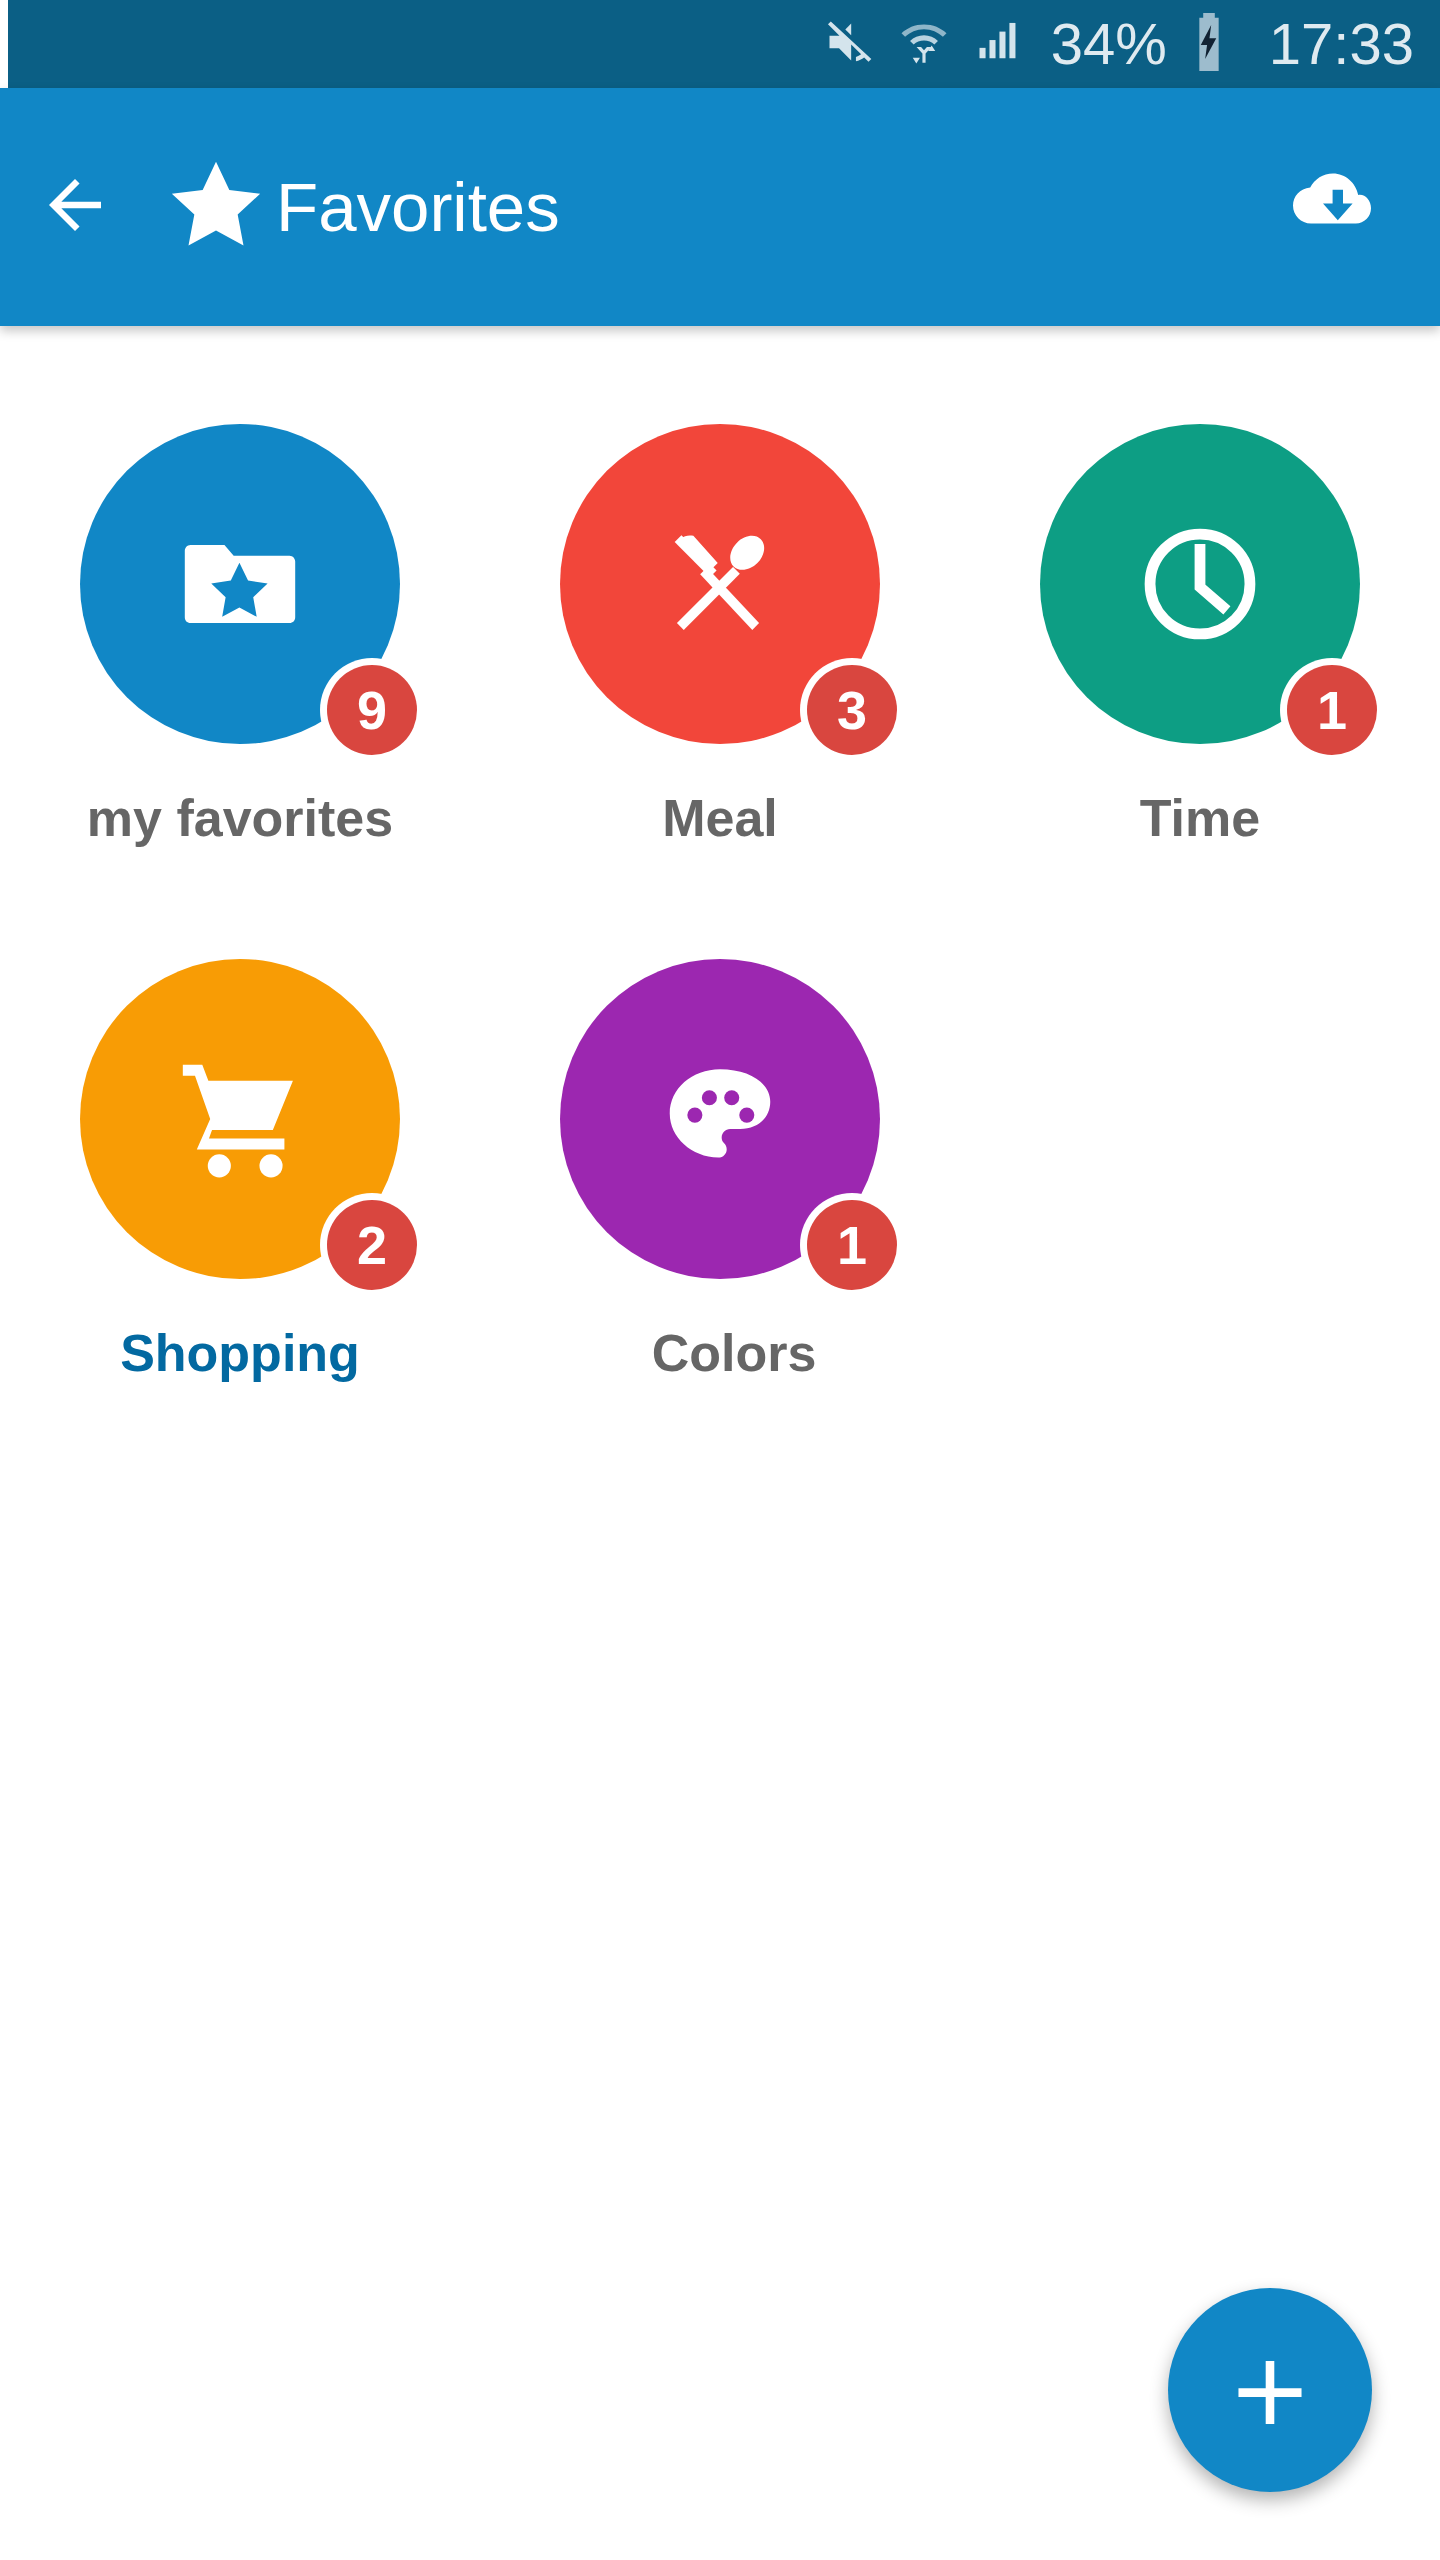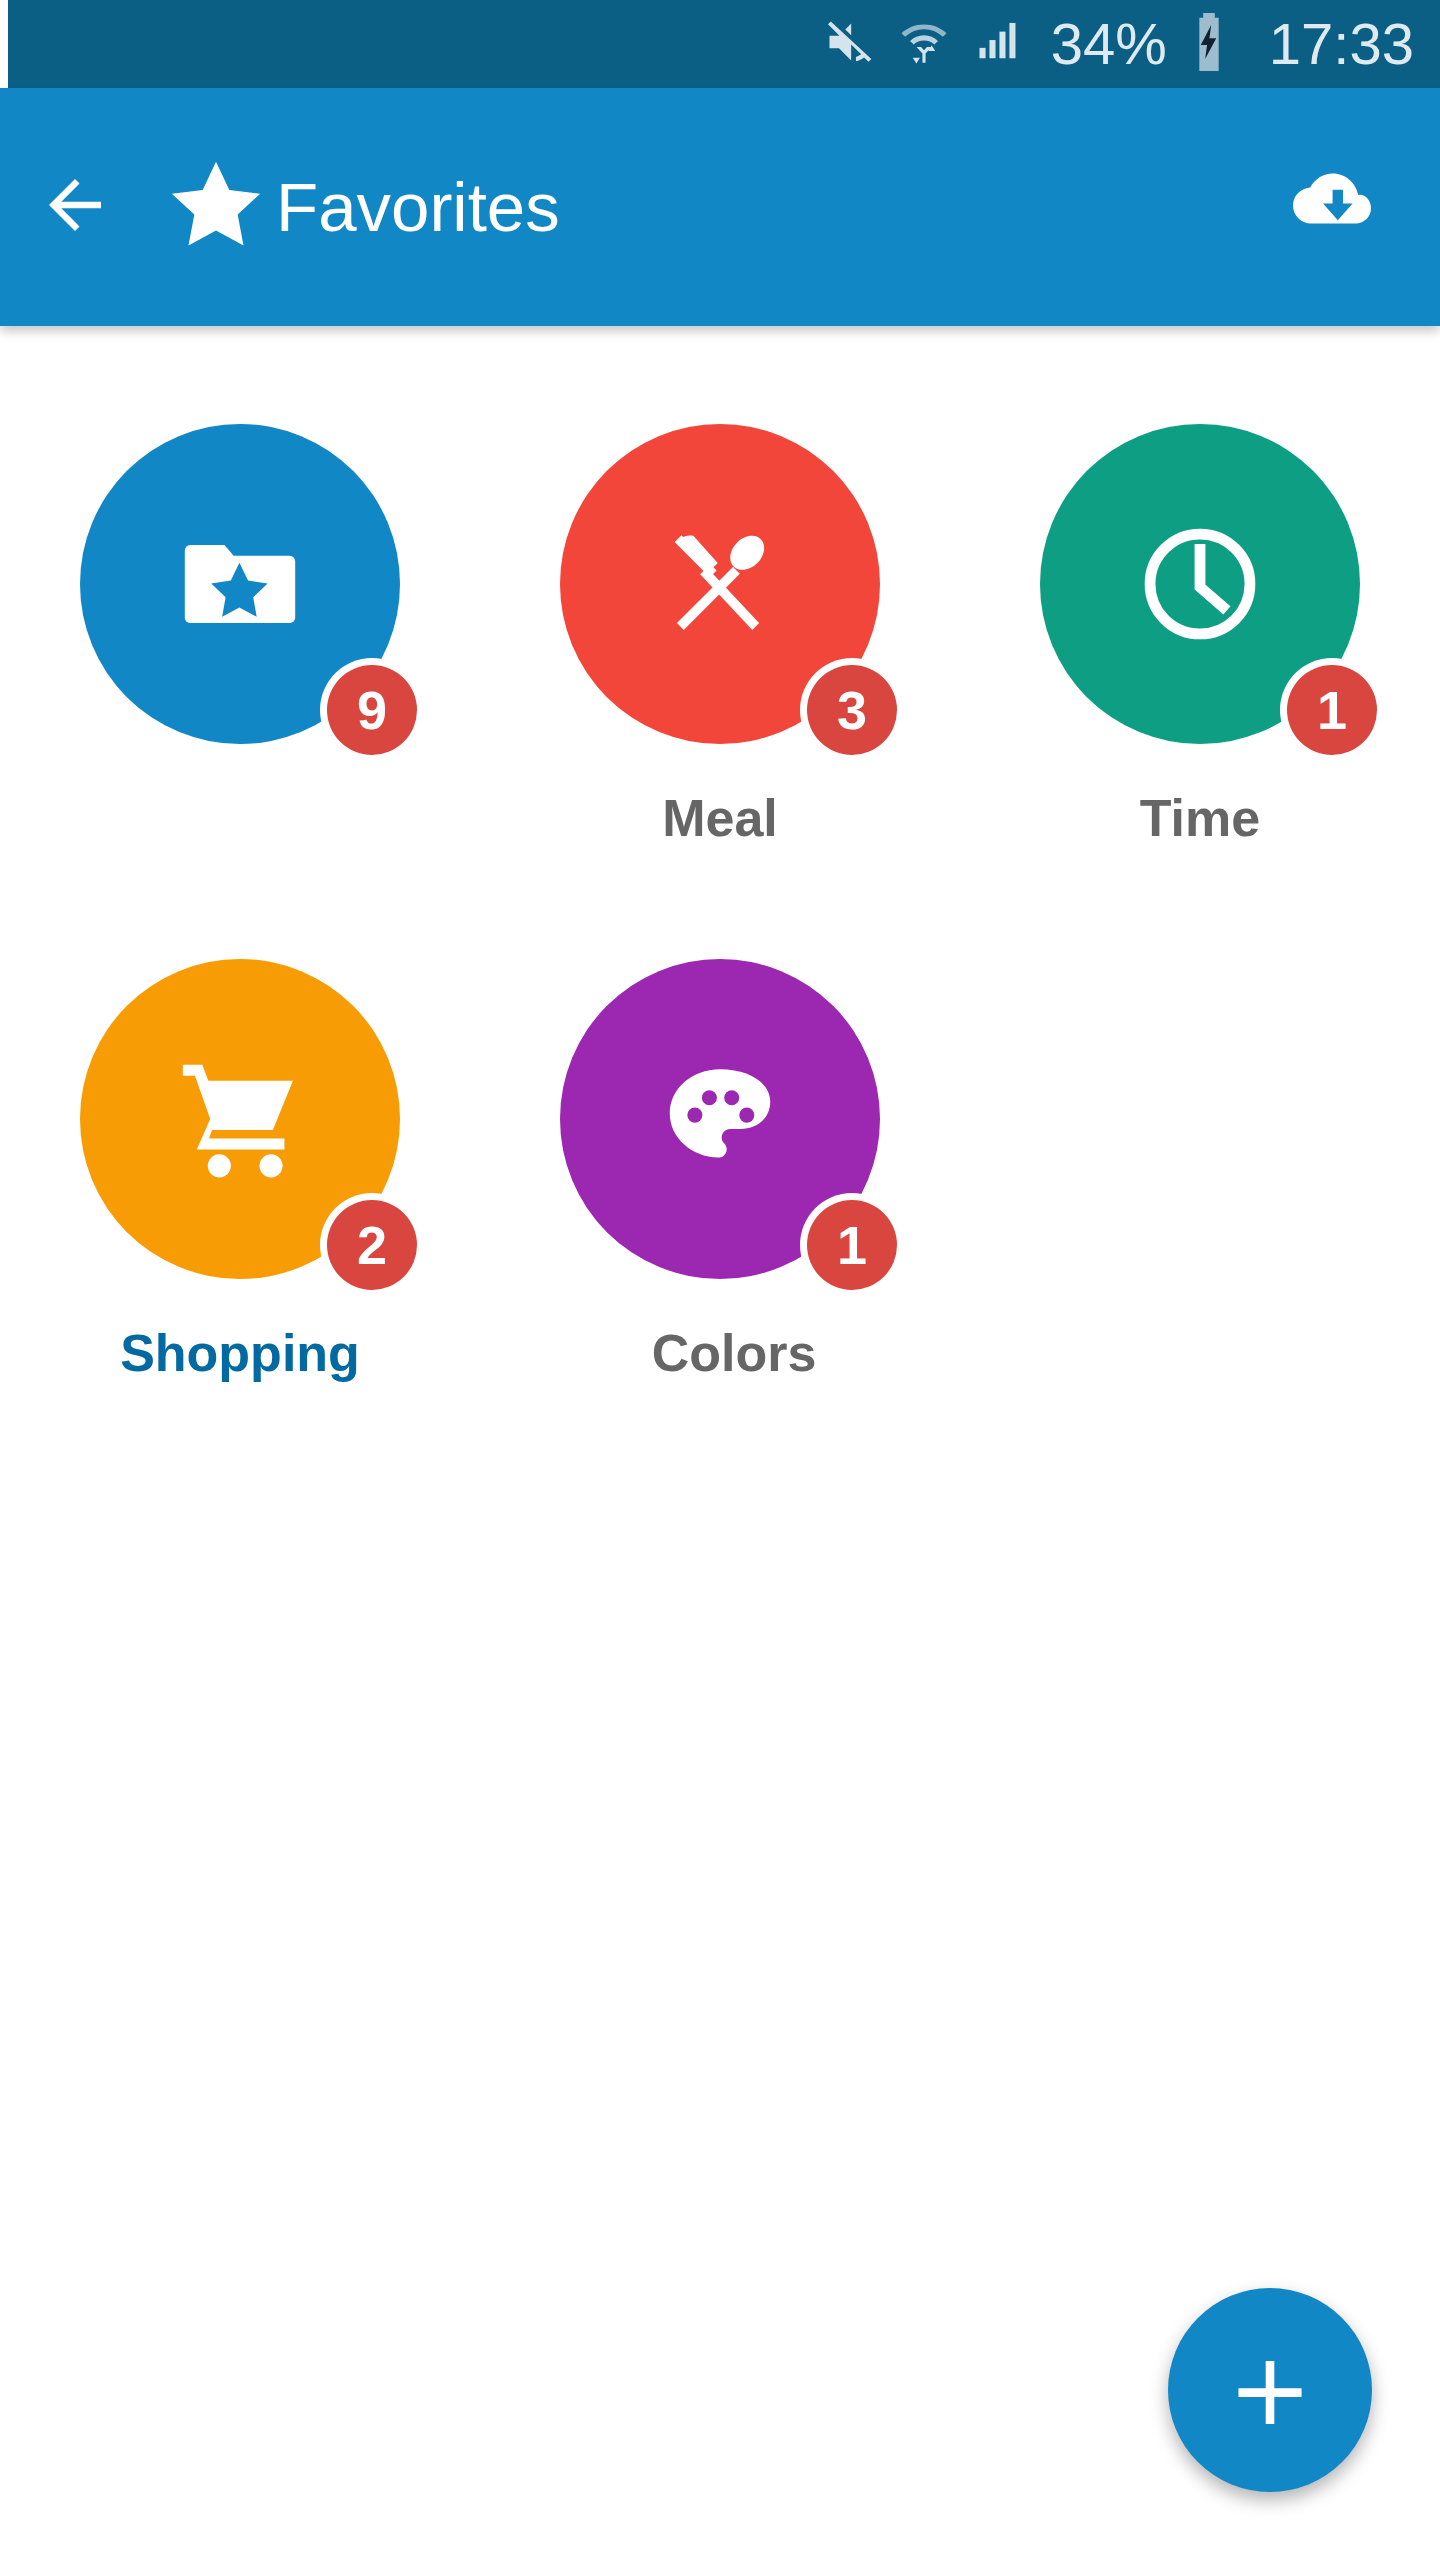--- a/index.html
+++ b/index.html
@@ -210,20 +210,21 @@
             <svg width="138" height="138" viewBox="0 0 24 24">
               <path d="M3.4 5.2h5.9l1.6 1.9h9.7c.6 0 1 .5 1 1v9.7c0 .6-.4 1-1 1H3.4c-.6 0-1-.4-1-1V6.2c0-.5.4-1 1-1z" fill="#ffffff"></path>
               <path d="M11.9 8.3 13.4 11.4 16.8 11.9 14.3 14.3 14.9 17.7 11.9 16.1 8.9 17.7 9.5 14.3 7 11.9 10.4 11.4 11.9 8.3z" fill="#1187c6"></path>
             </svg>
           </span>
         </div>
         <div class="badge">
           <div class="badge-inner">9</div>
         </div>
       </div>
+      <div class="cell-label" style="color: rgb(102, 102, 102);">my favorites</div>
     </div>
 
     <div class="cell">
       <div class="bubble-wrap">
         <div class="bubble" style="background:#f2463a">
           <span>
             <svg width="136" height="136" viewBox="0 0 24 24">
               <path d="M5.2 3.4 4 4.6l6.2 6.2 1.2-1.2L5.2 3.4z" fill="#ffffff"></path>
               <path d="M7.3 3.5c-.8-.2-1.6 0-2.2.5l5.4 5.4 1.1-1.1-4.3-4.8z" fill="#ffffff"></path>
               <path d="M19.2 4.1c-1-1-2.9-.7-4.2.6-1.3 1.3-1.6 3.2-.6 4.2s2.9.7 4.2-.6c1.3-1.3 1.6-3.2.6-4.2z" fill="#ffffff"></path>

